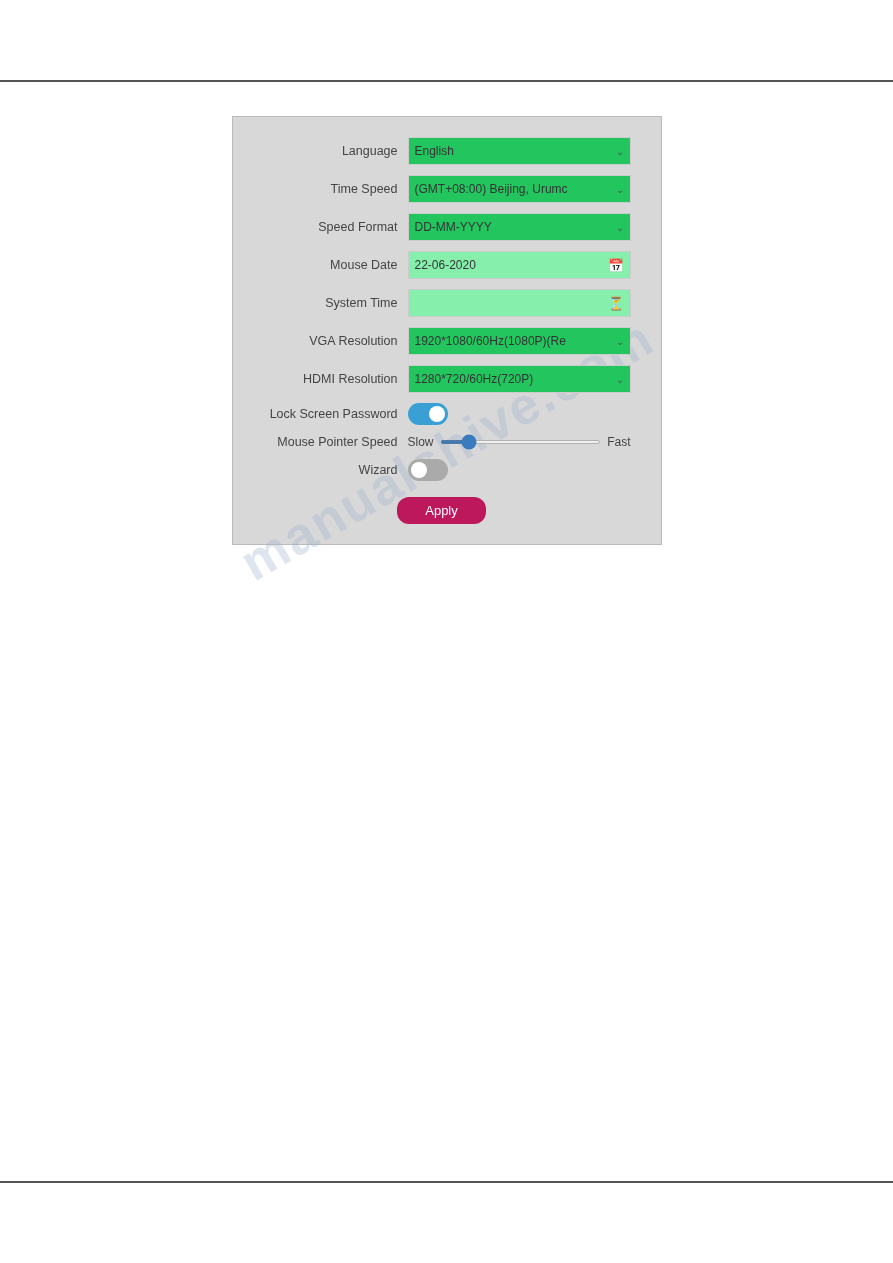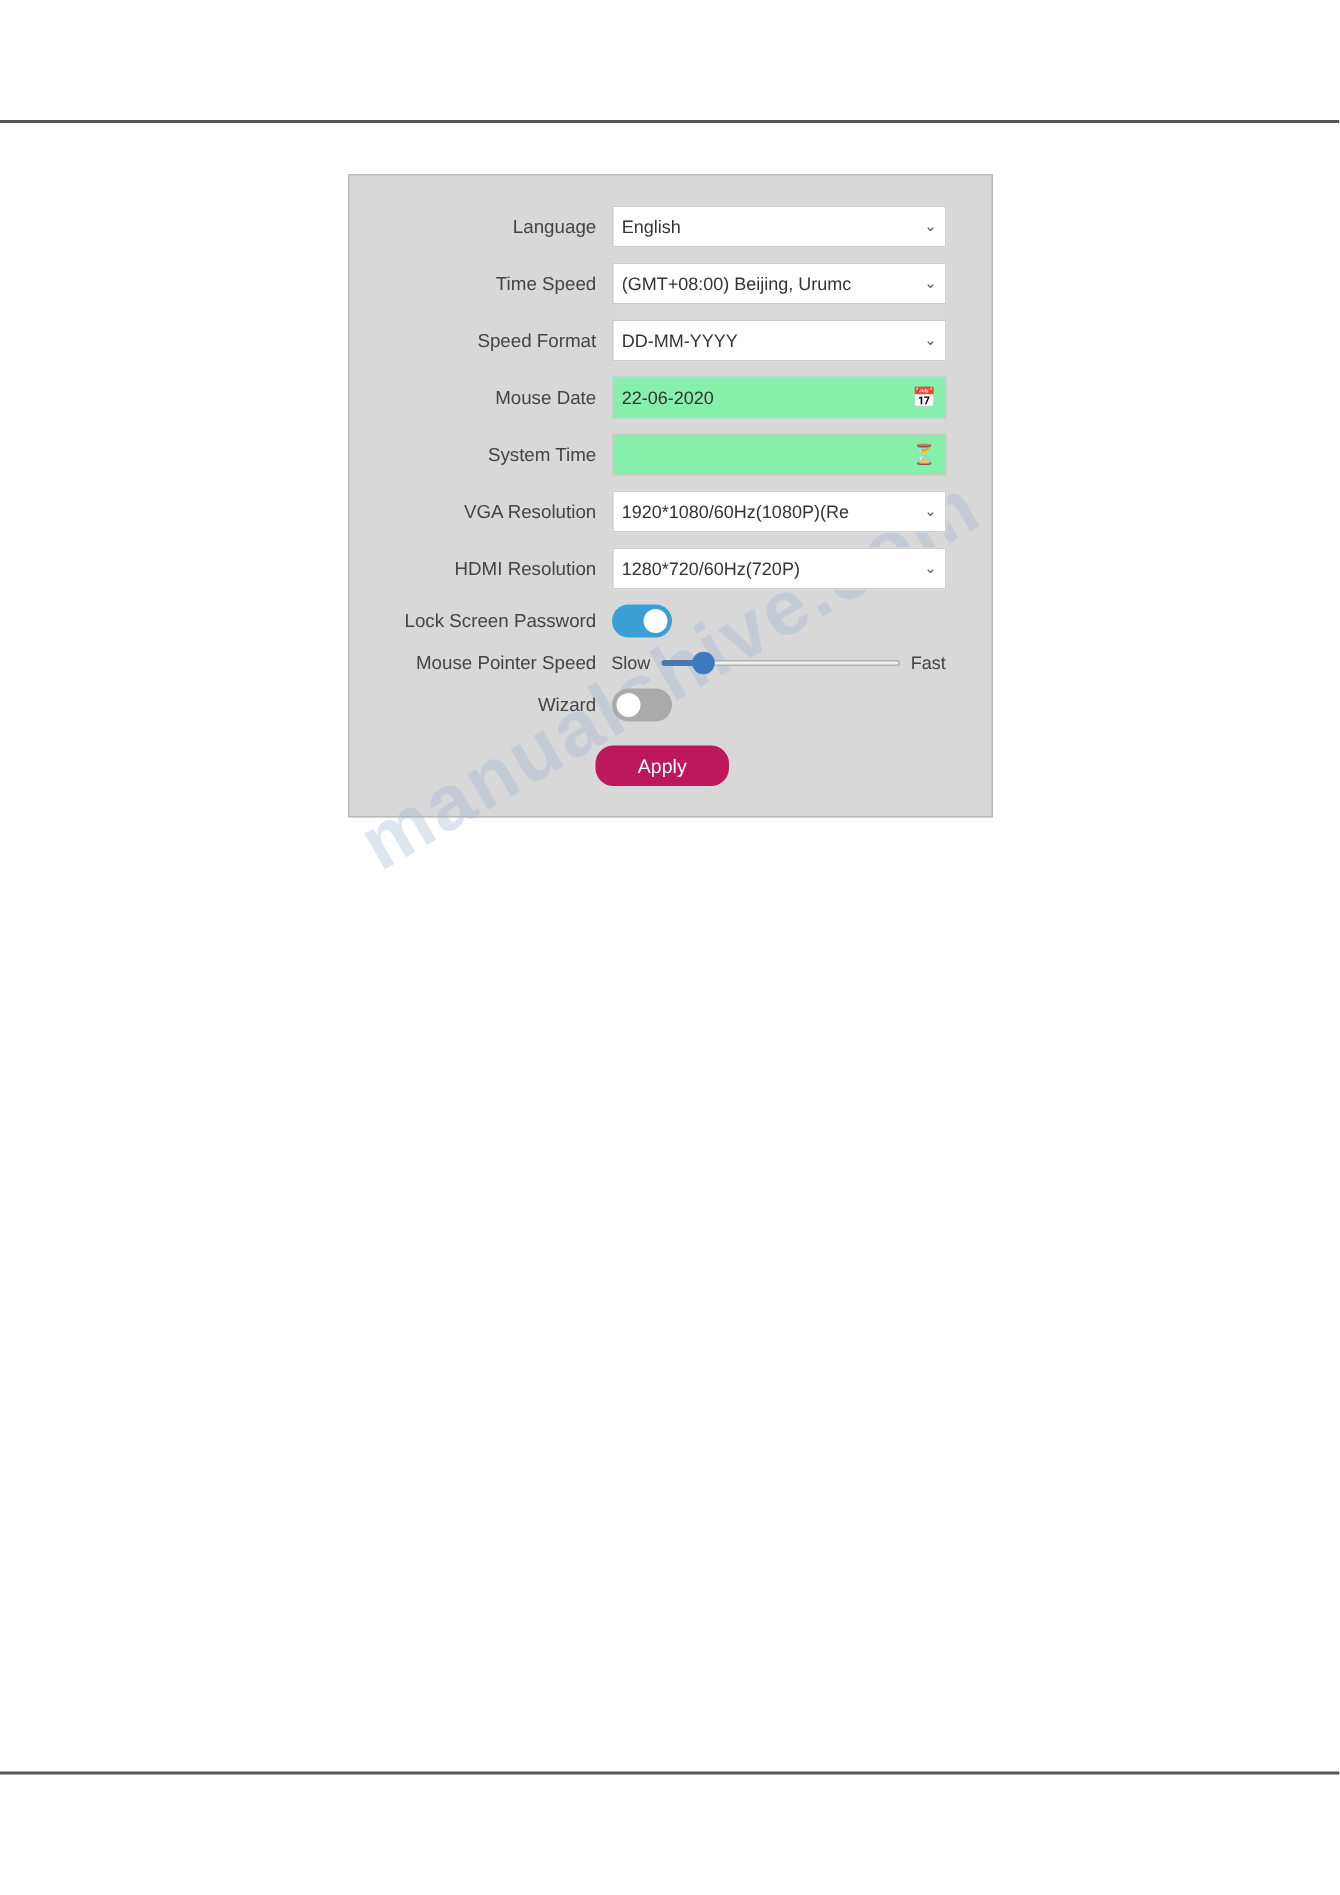--- a/index.html
+++ b/index.html
@@ -50,21 +50,21 @@
       font-size: 12.5px;
       flex-shrink: 0;
     }
     .form-control {
       flex: 1;
       position: relative;
     }
     select {
       width: 100%;
       height: 28px;
-      background: #ffffff;
+      background: #22c55e;
       border: 1px solid #ccc;
       padding: 0 6px;
       font-size: 12px;
       color: #333;
       appearance: none;
       -webkit-appearance: none;
       cursor: pointer;
     }
     .select-wrapper {
       position: relative;

